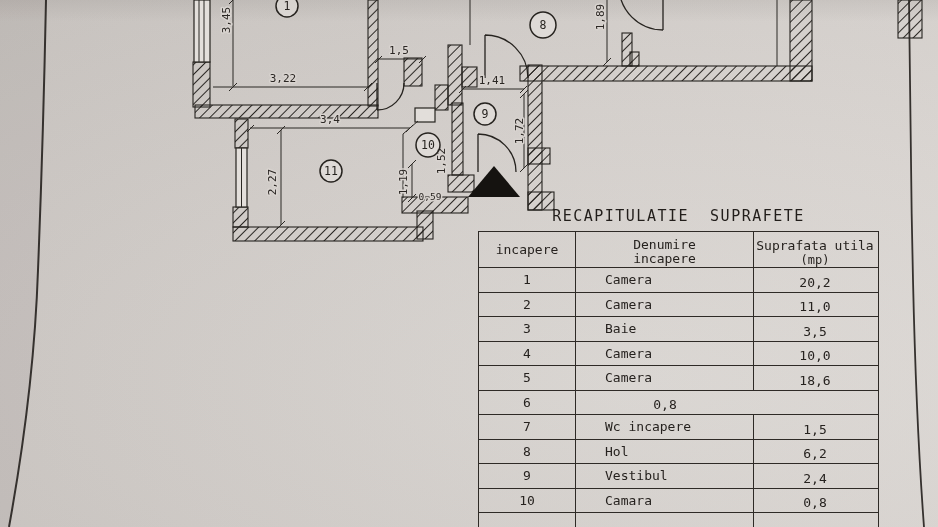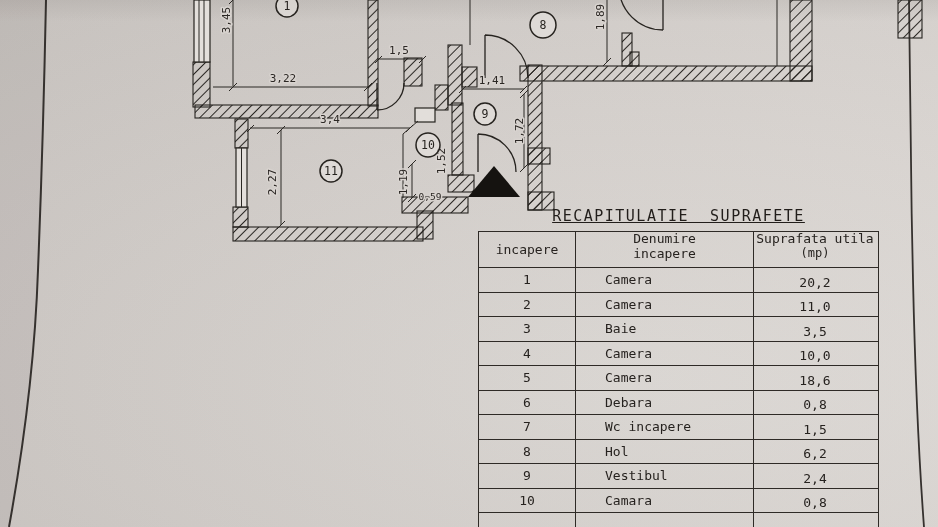--- a/index.html
+++ b/index.html
@@ -19,33 +19,33 @@
   .dimt{font:11px "DejaVu Sans Mono",monospace;fill:#2b2724;
         paint-order:stroke;stroke:#d8d3cf;stroke-width:3px;stroke-linejoin:round;}
   .dimt.small{font-size:9.5px;}
   .roomt{font:11.5px "DejaVu Sans Mono",monospace;fill:#26231f;text-anchor:middle;}
   .roomc{fill:rgba(233,229,225,.55);stroke:#26231f;stroke-width:1.5;}
   .winrect{fill:#e3dfdb;stroke:#26231f;stroke-width:1.2;}
 
   
   .recap{position:absolute;left:478px;top:204px;width:401px;color:#26221f;}
   .recap-title{height:27px;line-height:24px;text-align:center;font-size:15px;
-    letter-spacing:1.5px;white-space:pre;color:#221e1b;text-decoration:underline;}
+    letter-spacing:1.5px;white-space:pre;color:#221e1b;}
   .tbl{border:1.7px solid #2e2a26;}
   .trow{display:grid;grid-template-columns:97px 178px 122px;border-bottom:1.6px solid #2e2a26;}
   .trow:last-child{border-bottom:none;}
   .hrow{height:35px;}
   .drow{height:23.5px;}
   .srow{height:24px;}
   .cell{display:flex;align-items:center;font-size:13px;}
   .c1{justify-content:center;border-right:1.6px solid #2e2a26;}
   .c2{padding-left:29px;border-right:1.6px solid #2e2a26;}
   .c3{justify-content:center;align-items:flex-end;padding-bottom:2px;}
   .hrow .cell{font-size:13px;}
-  .h2,.h3{flex-direction:column;justify-content:flex-start;align-items:center;line-height:1.12;padding:0;}
+  .h2,.h3{flex-direction:column;justify-content:flex-end;align-items:center;line-height:1.12;padding:0;}
   .h3 .sub{font-size:12px;}
 </style>
 </head>
 <body>
 
 <svg width="938" height="527" viewBox="0 0 938 527">
   <defs>
     <pattern id="hatch" width="7" height="7" patternUnits="userSpaceOnUse" patternTransform="rotate(45)">
       <line x1="0" y1="0" x2="0" y2="7" stroke="#211e1b" stroke-width="1.9"></line>
     </pattern>
@@ -171,21 +171,20 @@
       <div class="cell c2">Camera</div>
       <div class="cell c3">10,0</div>
     </div>
     <div class="trow drow">
       <div class="cell c1">5</div>
       <div class="cell c2">Camera</div>
       <div class="cell c3">18,6</div>
     </div>
     <div class="trow drow">
       <div class="cell c1">6</div>
-      <div class="cell c2">Debara</div>
       <div class="cell c3">0,8</div>
     </div>
     <div class="trow drow">
       <div class="cell c1">7</div>
       <div class="cell c2">Wc incapere</div>
       <div class="cell c3">1,5</div>
     </div>
     <div class="trow drow">
       <div class="cell c1">8</div>
       <div class="cell c2">Hol</div>

